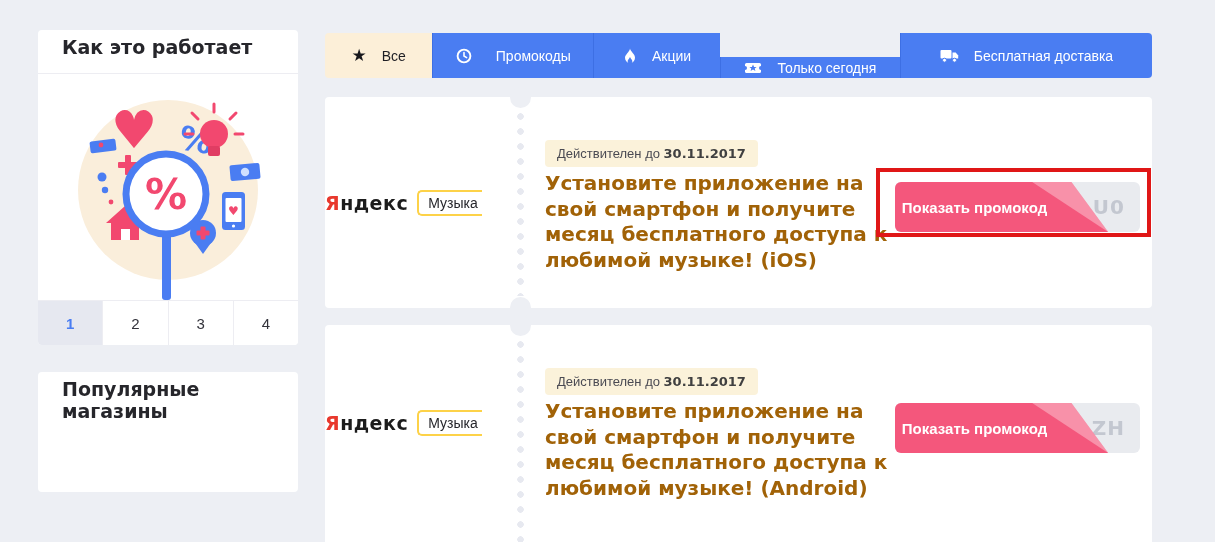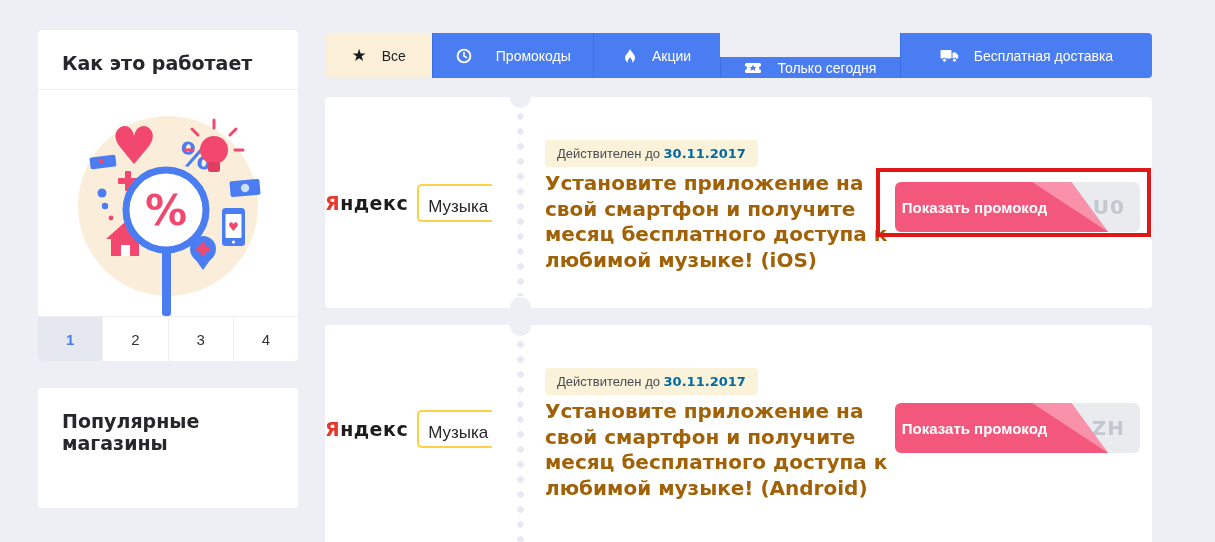--- a/index.html
+++ b/index.html
@@ -9,21 +9,21 @@
     background:#edeff4;
     font-family:"Liberation Sans", sans-serif;
     overflow:hidden;
     color:#222;
   }
 
   
   .sidebar { position:absolute; left:38px; top:30px; width:260px; }
   .side-card { background:#fff; border-radius:4px; }
   .side-card-header {
-    padding:22px 24px 15px;
+    padding:6px 24px 15px;
     font-family:"DejaVu Sans", sans-serif;
     font-weight:bold; font-size:19px; color:#26262b;
   }
   .side-card-header.bordered { border-bottom:1px solid #ededf2; }
   .illu-wrap { display:flex; justify-content:center; padding-top:8px; }
   .side-desc {
     padding:2px 18px 20px; text-align:center;
     font-size:14px; line-height:1.75; color:#3d3d45;
   }
   .side-desc b { color:#1f1f26; }
@@ -67,21 +67,21 @@
     background-size:7px 15px; background-repeat:repeat-y;
   }
   .notch { position:absolute; left:185px; width:21px; height:21px; border-radius:50%; background:#edeff4; }
   .notch.top { top:-10px; } .notch.bottom { bottom:-10px; }
 
   .badge {
     position:absolute; left:220px; top:43px;
     background:#fbf2da; border-radius:4px; padding:6px 12px;
     font-size:13px; color:#4a4a52; white-space:nowrap;
   }
-  .badge b { color:#0369a1; font-family:"DejaVu Sans", sans-serif; }
+  .badge b { color:#404040; font-family:"DejaVu Sans", sans-serif; }
   .coupon-title {
     position:absolute; left:220px; top:74px; width:345px;
     font-family:"DejaVu Sans", sans-serif; font-weight:bold;
     font-size:20px; line-height:1.28; color:#a16207; cursor:pointer;
   }
 
   .promo { position:absolute; left:570px; width:245px; height:50px; border-radius:6px; background:#e9ebef; cursor:pointer; }
   .coupon.c1 .promo { top:85px; }
   .coupon.c2 .promo { top:78px; }
   .promo-code {
@@ -106,22 +106,22 @@
     border:4px solid #e01717; pointer-events:none; z-index:5;
   }
 
   
   .yx-logo { display:flex; align-items:center; }
   .yx-brand { font-family:"DejaVu Sans", sans-serif; font-weight:bold; font-size:19px; color:#1c1c1c; letter-spacing:0.5px; }
   .yx-brand .red { color:#e8382d; }
   .yx-tag {
     position:relative; margin-left:9px; background:#fff;
     border:2px solid #fdd248; border-right:none;
-    border-radius:5px 0 0 5px; padding:11px 4px 3px 9px;
-    font-size:17px; color:#26262b;
+    border-radius:5px 0 0 5px; padding:3px 4px 3px 9px;
+    font-size:14px; color:#26262b;
   }
   .yx-tag::after {
     content:''; position:absolute; right:-6px; top:50%;
     width:13px; height:13px; transform:translateY(-50%) rotate(45deg);
     border-top:2px solid #fdd248; border-right:2px solid #fdd248;
     background:#fff; border-radius:2px; z-index:-1;
   }
 </style>
 </head>
 <body>

